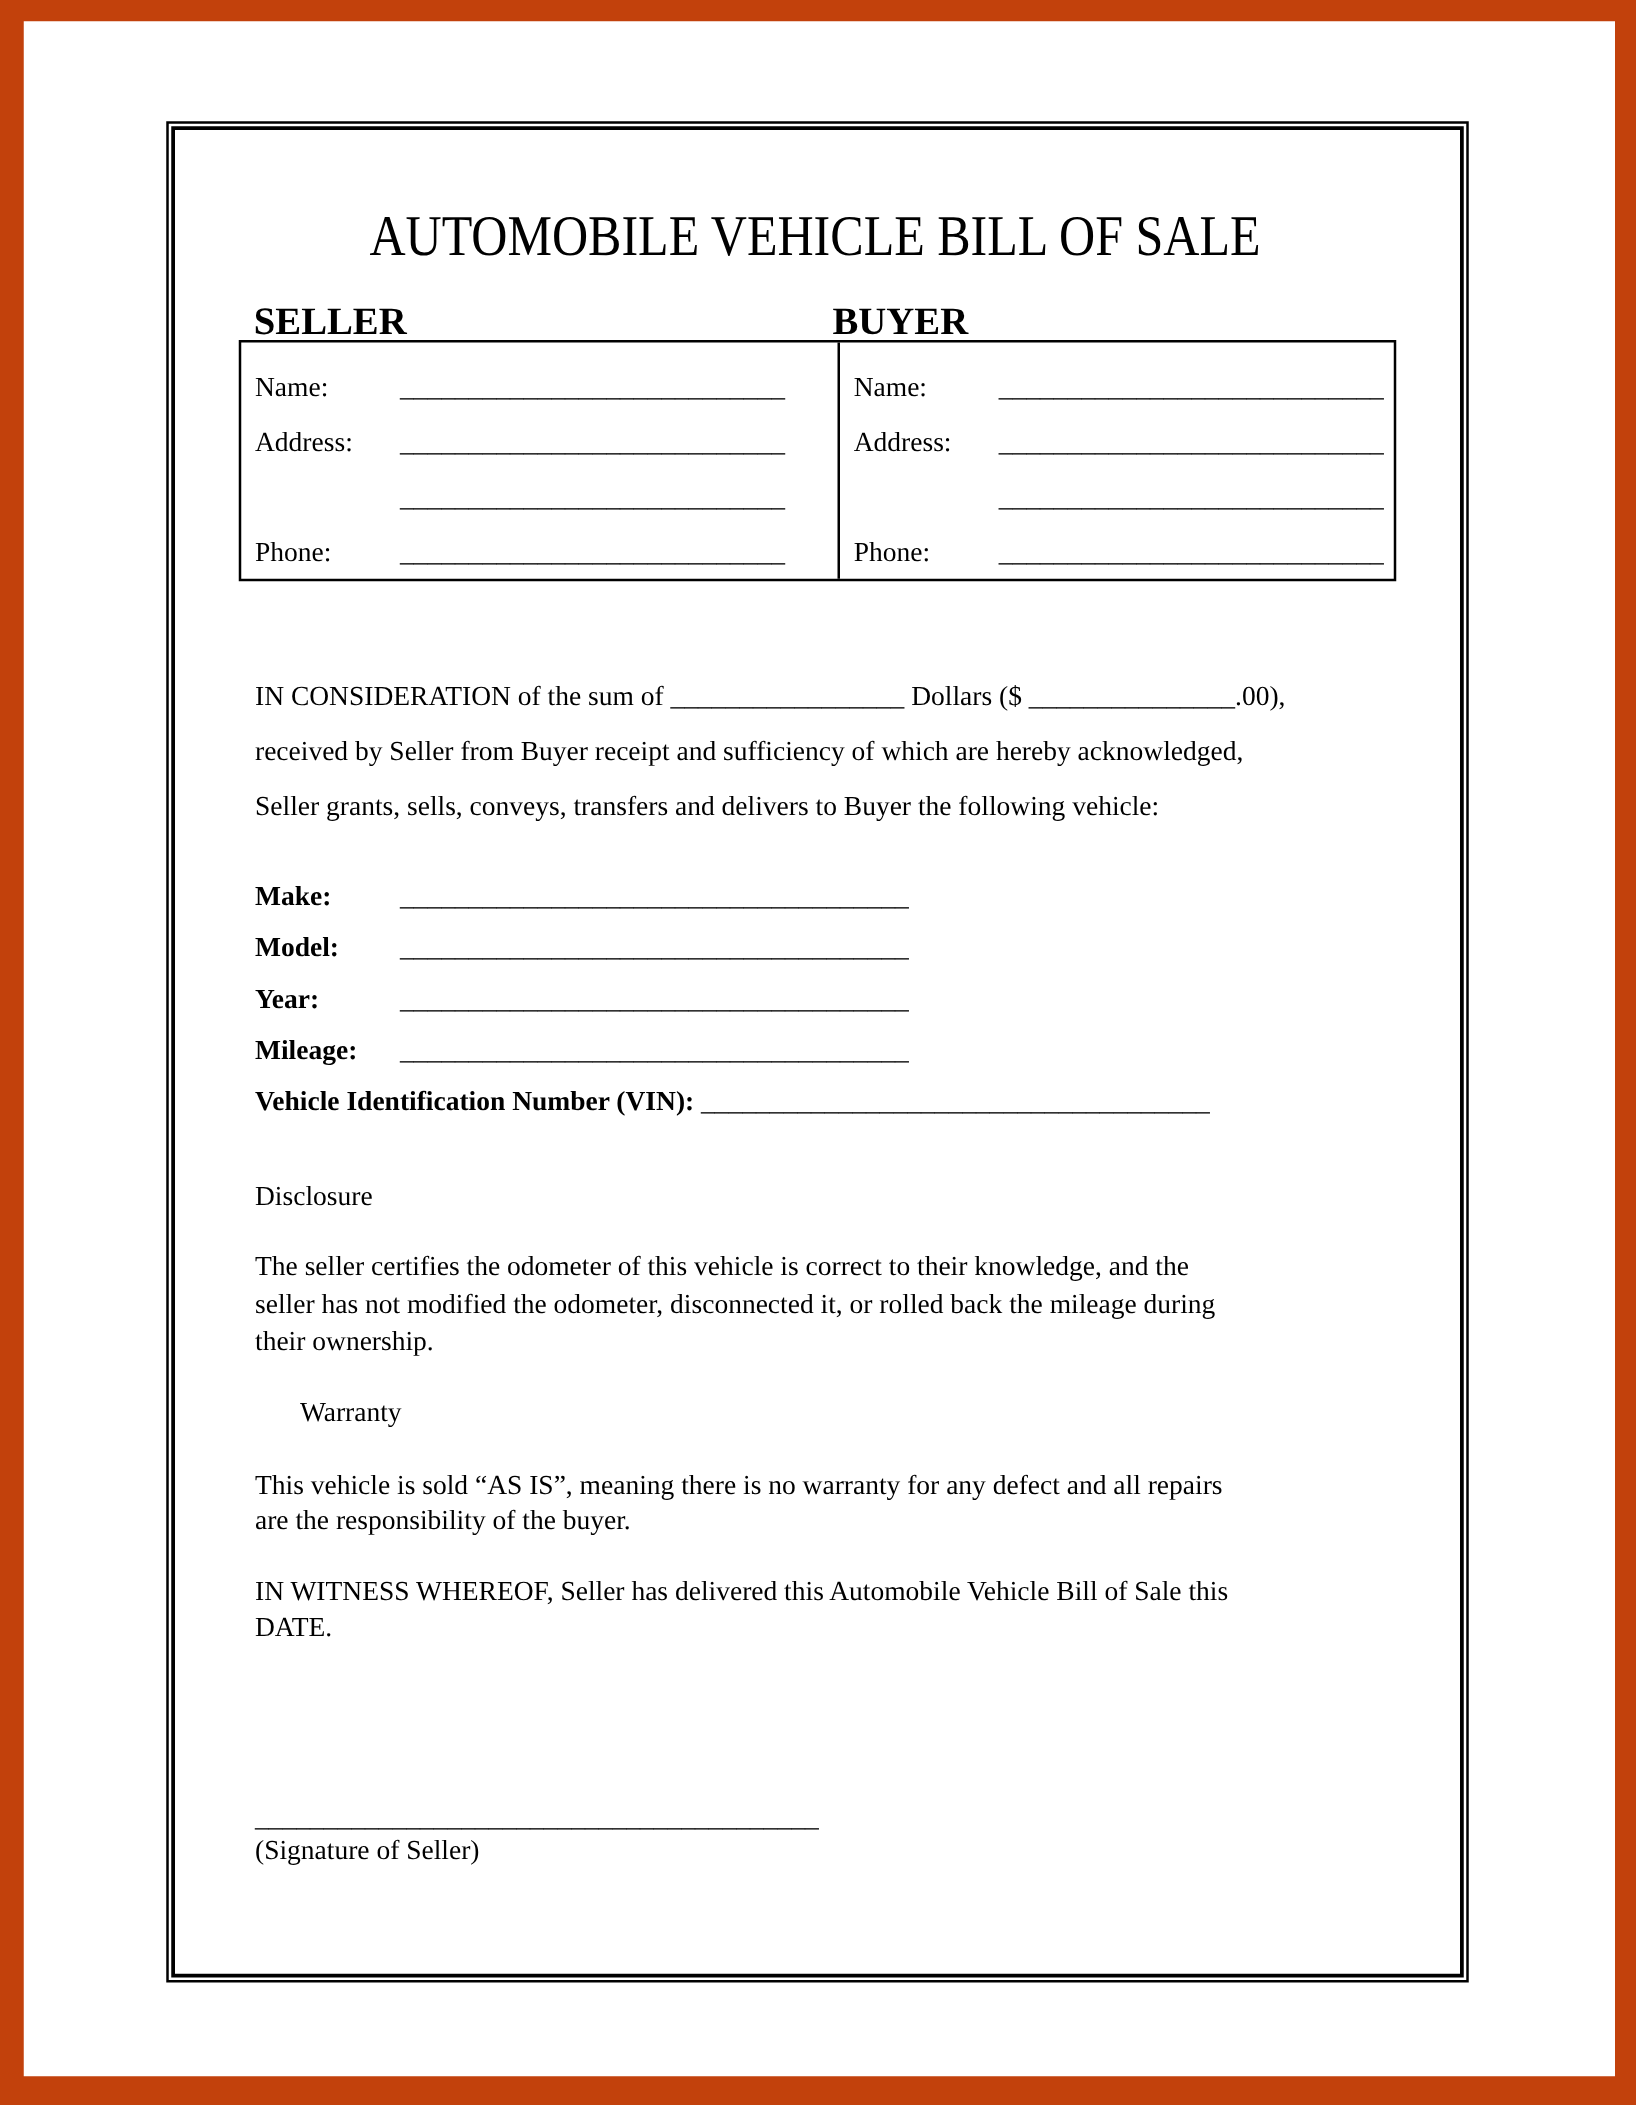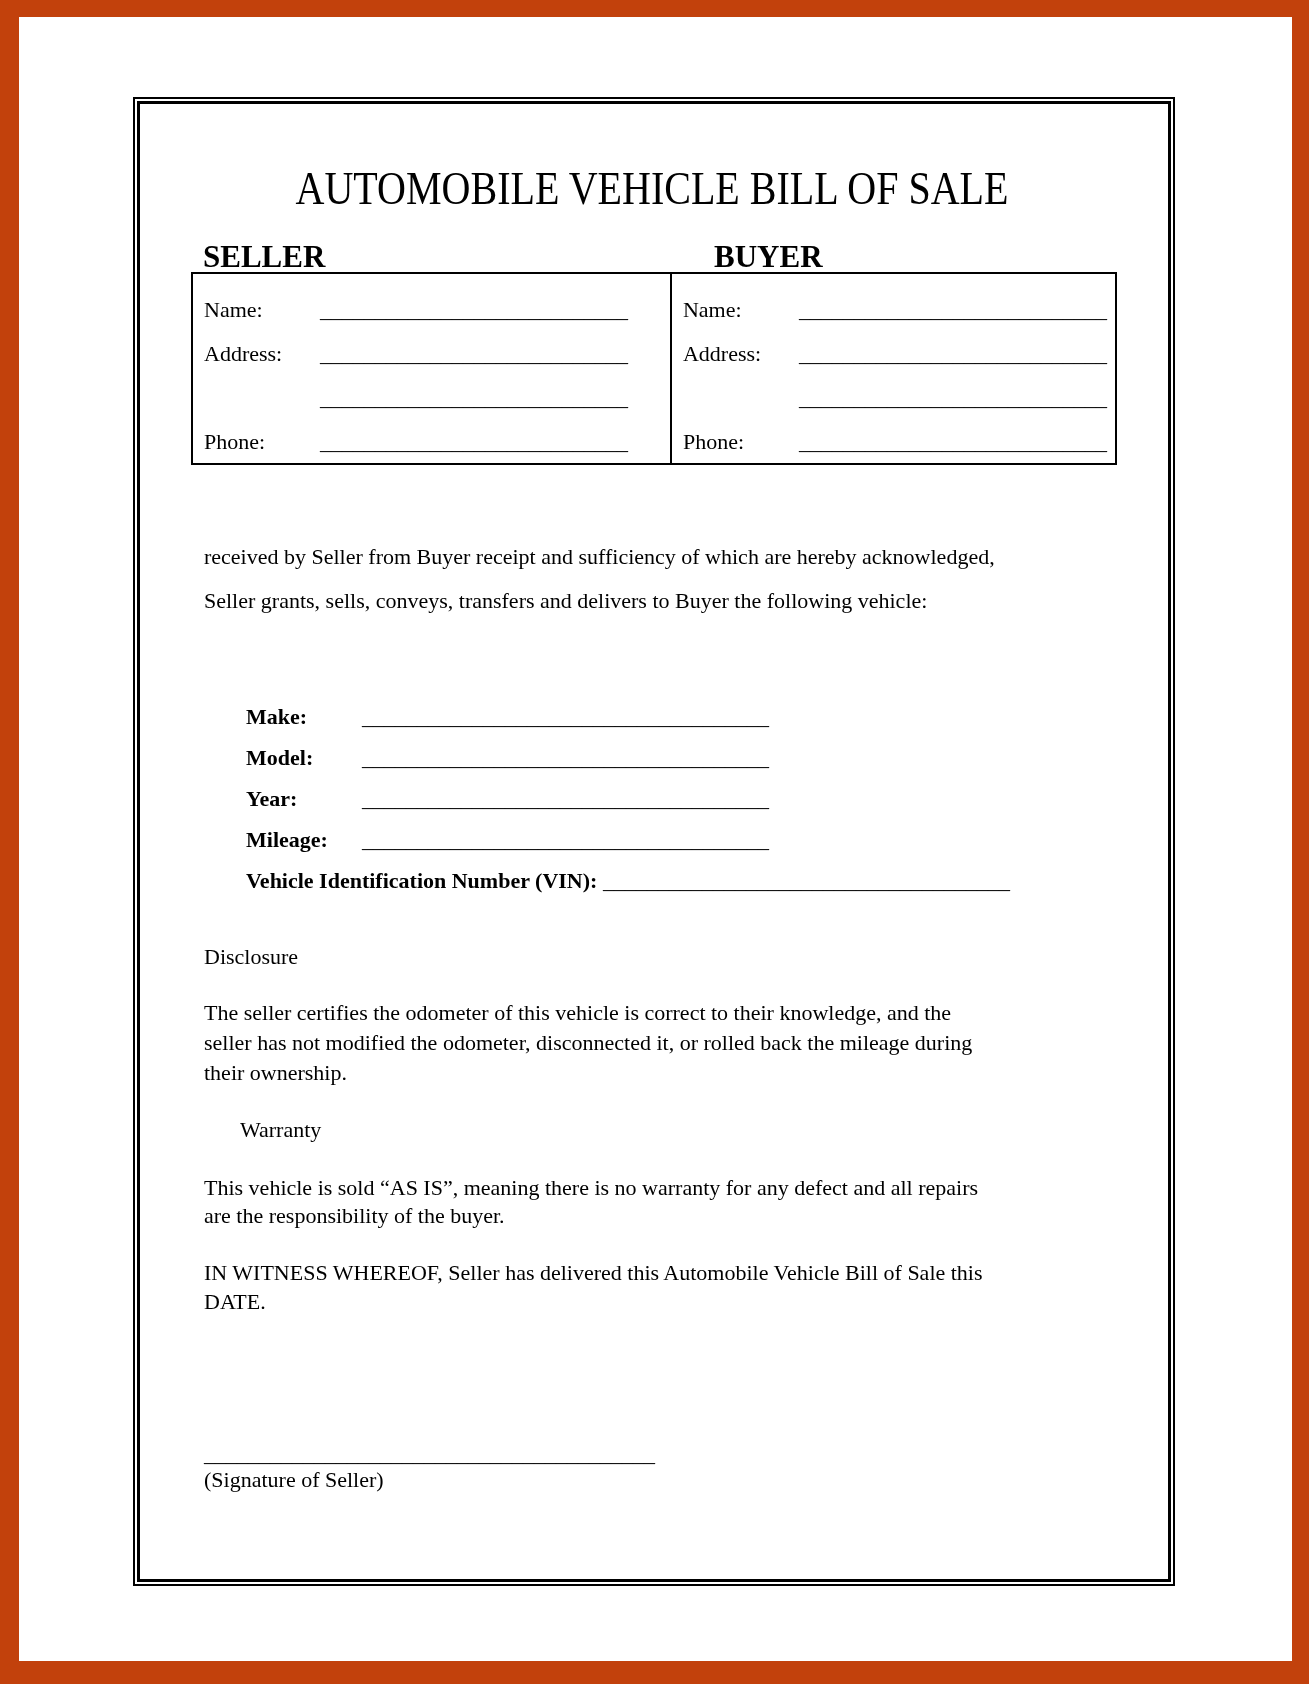--- a/index.html
+++ b/index.html
@@ -51,42 +51,42 @@
     transform-origin: 50% 50%;
   }
   .hdr {
     position: absolute;
     top: 243px;
     font-size: 31px;
     line-height: 28px;
     font-weight: bold;
   }
   .hdr-seller { left: 203px; }
-  .hdr-buyer  { left: 666px; margin-left: 48px; }
+  .hdr-buyer  { left: 666px; }
   .ptable {
     position: absolute;
     left: 191px; top: 272px;
     width: 926px; height: 193px;
     border: 2px solid #000;
     box-sizing: border-box;
     display: flex;
     gap: 32px;
   }
   .pcell {
     width: 50%;
     box-sizing: border-box;
     padding: 14px 0 0 11px;
     font-size: 22px;
   }
   .pcell-buyer { border-left: 2px solid #000; }
   .prow { line-height: 44px; white-space: nowrap; }
   .plabel { display: inline-block; width: 116px; }
   .consideration { left: 204px; top: 535px; width: 900px; line-height: 44px; }
   .vehicle { left: 204px; top: 696px; width: 900px; }
-  .vrow { line-height: 41px; white-space: nowrap; margin-left: 42px; }
+  .vrow { line-height: 41px; white-space: nowrap; }
   .vlabel { display: inline-block; width: 116px; font-weight: bold; }
   .vinlabel { font-weight: bold; }
   .disclosure-h { left: 204px; top: 943px; }
   .disclosure-b { left: 204px; top: 998px; width: 900px; line-height: 30px; }
   .warranty-h { left: 204px; top: 1116px; margin-left: 36px; }
   .warranty-b { left: 204px; top: 1174px; width: 900px; line-height: 28px; }
   .witness { left: 204px; top: 1258px; width: 900px; line-height: 29px; }
   .signature { left: 204px; top: 1441px; line-height: 26px; }
   .fill { white-space: nowrap; }
 </style>
@@ -114,20 +114,21 @@
     </div>
     <div class="pcell pcell-buyer">
       <div class="prow"><span class="plabel">Name:</span><span class="fill">____________________________</span></div>
       <div class="prow"><span class="plabel">Address:</span><span class="fill">____________________________</span></div>
       <div class="prow"><span class="plabel"></span><span class="fill">____________________________</span></div>
       <div class="prow"><span class="plabel">Phone:</span><span class="fill">____________________________</span></div>
     </div>
   </div>
 
   <div class="blk consideration">
+    <div><span>IN CONSIDERATION of the sum of </span><span class="fill">_________________</span><span> Dollars ($ </span><span class="fill">_______________</span><span>.00),</span></div>
     <div>received by Seller from Buyer receipt and sufficiency of which are hereby acknowledged,</div>
     <div>Seller grants, sells, conveys, transfers and delivers to Buyer the following vehicle:</div>
   </div>
 
   <div class="blk vehicle">
     <div class="vrow"><span class="vlabel">Make:</span><span class="fill">_____________________________________</span></div>
     <div class="vrow"><span class="vlabel">Model:</span><span class="fill">_____________________________________</span></div>
     <div class="vrow"><span class="vlabel">Year:</span><span class="fill">_____________________________________</span></div>
     <div class="vrow"><span class="vlabel">Mileage:</span><span class="fill">_____________________________________</span></div>
     <div class="vrow"><span class="vinlabel">Vehicle Identification Number (VIN):</span> <span class="fill">_____________________________________</span></div>

